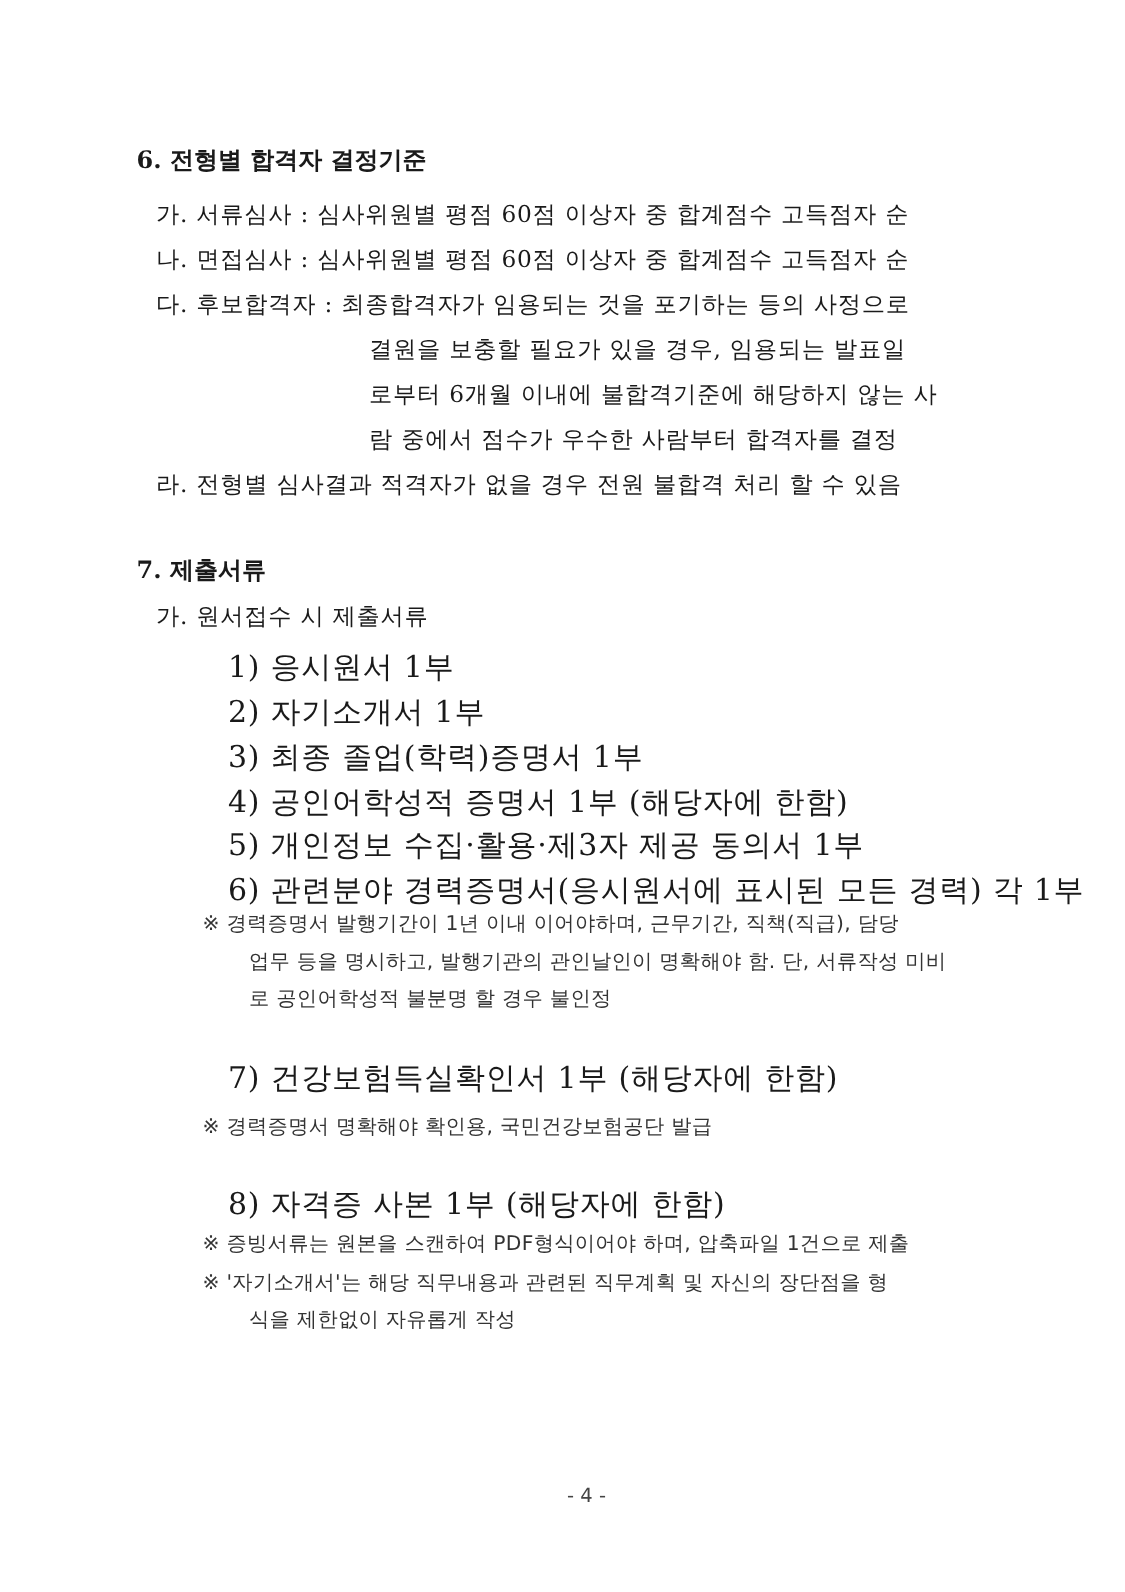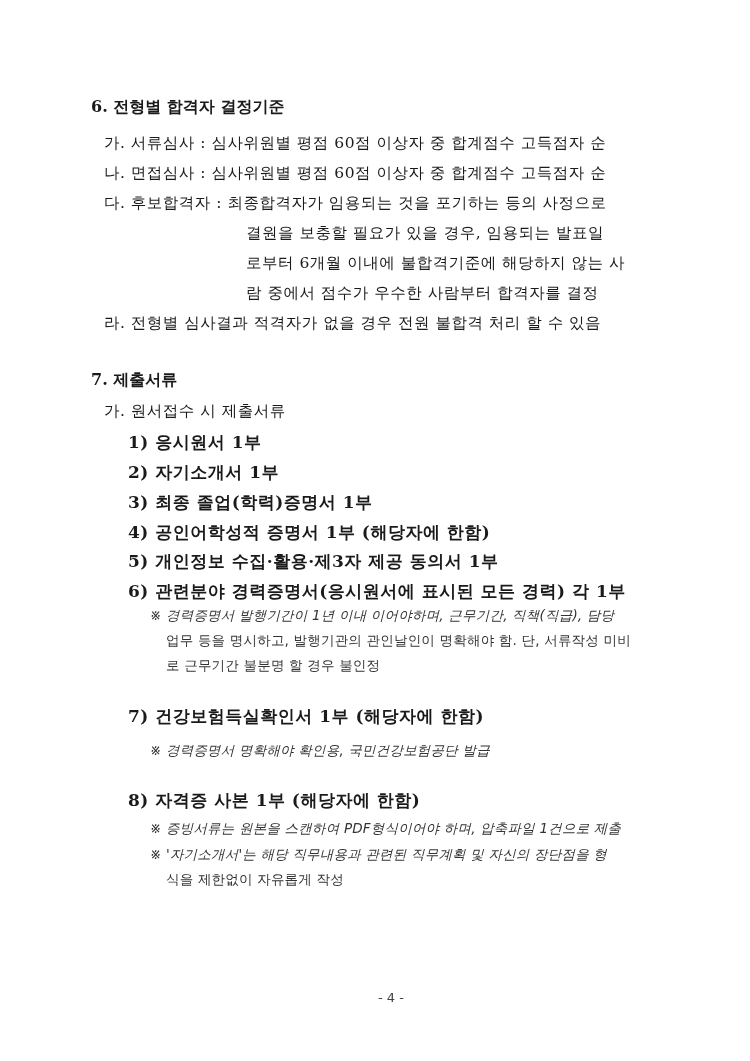--- a/index.html
+++ b/index.html
@@ -2,22 +2,22 @@
 <html><head>
   <meta charset="utf-8">
   <style>
     html, body { margin: 0; padding: 0; background: #ffffff; }
     body { width: 750px; height: 1061px; position: relative; overflow: hidden;
       font-family: "DejaVu Serif", "Liberation Serif", serif; color: #1a1a1a; }
     .line { position: absolute; white-space: nowrap; margin-left: 16px; }
     .h { font-size: 16px; font-weight: bold; left: 75px; }
     .l1 { font-size: 15.5px; left: 88px; letter-spacing: 0.5px; }
     .cont { font-size: 15.5px; left: 230px; letter-spacing: 0.5px; }
-    .l2 { font-size: 17px; left: 112px; letter-spacing: 0.5px; font-weight: bold; }
-    .note { font-size: 13.5px; left: 134px; font-family: "DejaVu Sans", "Liberation Sans", sans-serif; color: #333; letter-spacing: 0.2px; font-style: italic; }
+    .l2 { font-size: 20px; left: 136px; letter-spacing: 0.5px; }
+    .note { font-size: 13.5px; left: 119px; font-family: "DejaVu Sans", "Liberation Sans", sans-serif; color: #333; letter-spacing: 0.2px; }
     .note-cont { font-size: 13.5px; left: 150px; font-family: "DejaVu Sans", "Liberation Sans", sans-serif; color: #333; letter-spacing: 0.2px; text-align: right; }
     .footer { font-size: 13px; left: 0; width: 750px; text-align: center; color: #444; font-family: "DejaVu Sans", sans-serif; }
   </style>
 </head>
 <body>
 
 <div>
   <div class="line h" style="top:97px">6. 전형별 합격자 결정기준</div>
   <div class="line l1" style="top:133px">가. 서류심사 : 심사위원별 평점 60점 이상자 중 합계점수 고득점자 순</div>
   <div class="line l1" style="top:163px">나. 면접심사 : 심사위원별 평점 60점 이상자 중 합계점수 고득점자 순</div>
@@ -32,21 +32,21 @@
   <div class="line h" style="top:370px">7. 제출서류</div>
   <div class="line l1" style="top:401px">가. 원서접수 시 제출서류</div>
   <div class="line l2" style="top:431px">1) 응시원서 1부</div>
   <div class="line l2" style="top:461px">2) 자기소개서 1부</div>
   <div class="line l2" style="top:491px">3) 최종 졸업(학력)증명서 1부</div>
   <div class="line l2" style="top:521px">4) 공인어학성적 증명서 1부 (해당자에 한함)</div>
   <div class="line l2" style="top:550px">5) 개인정보 수집·활용·제3자 제공 동의서 1부</div>
   <div class="line l2" style="top:580px">6) 관련분야 경력증명서(응시원서에 표시된 모든 경력) 각 1부</div>
   <div class="line note" style="top:607px">※ 경력증명서 발행기간이 1년 이내 이어야하며, 근무기간, 직책(직급), 담당</div>
   <div class="line note-cont" style="top:632px">업무 등을 명시하고, 발행기관의 관인날인이 명확해야 함. 단, 서류작성 미비</div>
-  <div class="line note-cont" style="top:657px">로 근무기간 불분명 할 경우 불인정</div>
+  <div class="line note-cont" style="top:657px">로 공인어학성적 불분명 할 경우 불인정</div>
   <div class="line l2" style="top:705px">7) 건강보험득실확인서 1부 (해당자에 한함)</div>
   <div class="line note" style="top:742px">※ 경력증명서 명확해야 확인용, 국민건강보험공단 발급</div>
   <div class="line l2" style="top:789px">8) 자격증 사본 1부 (해당자에 한함)</div>
   <div class="line note" style="top:820px">※ 증빙서류는 원본을 스캔하여 PDF형식이어야 하며, 압축파일 1건으로 제출</div>
   <div class="line note" style="top:846px">※ '자기소개서'는 해당 직무내용과 관련된 직무계획 및 자신의 장단점을 형</div>
   <div class="line note-cont" style="top:871px">식을 제한없이 자유롭게 작성</div>
 </div>
 
 <div class="line footer" style="top:990px">- 4 -</div>
 

